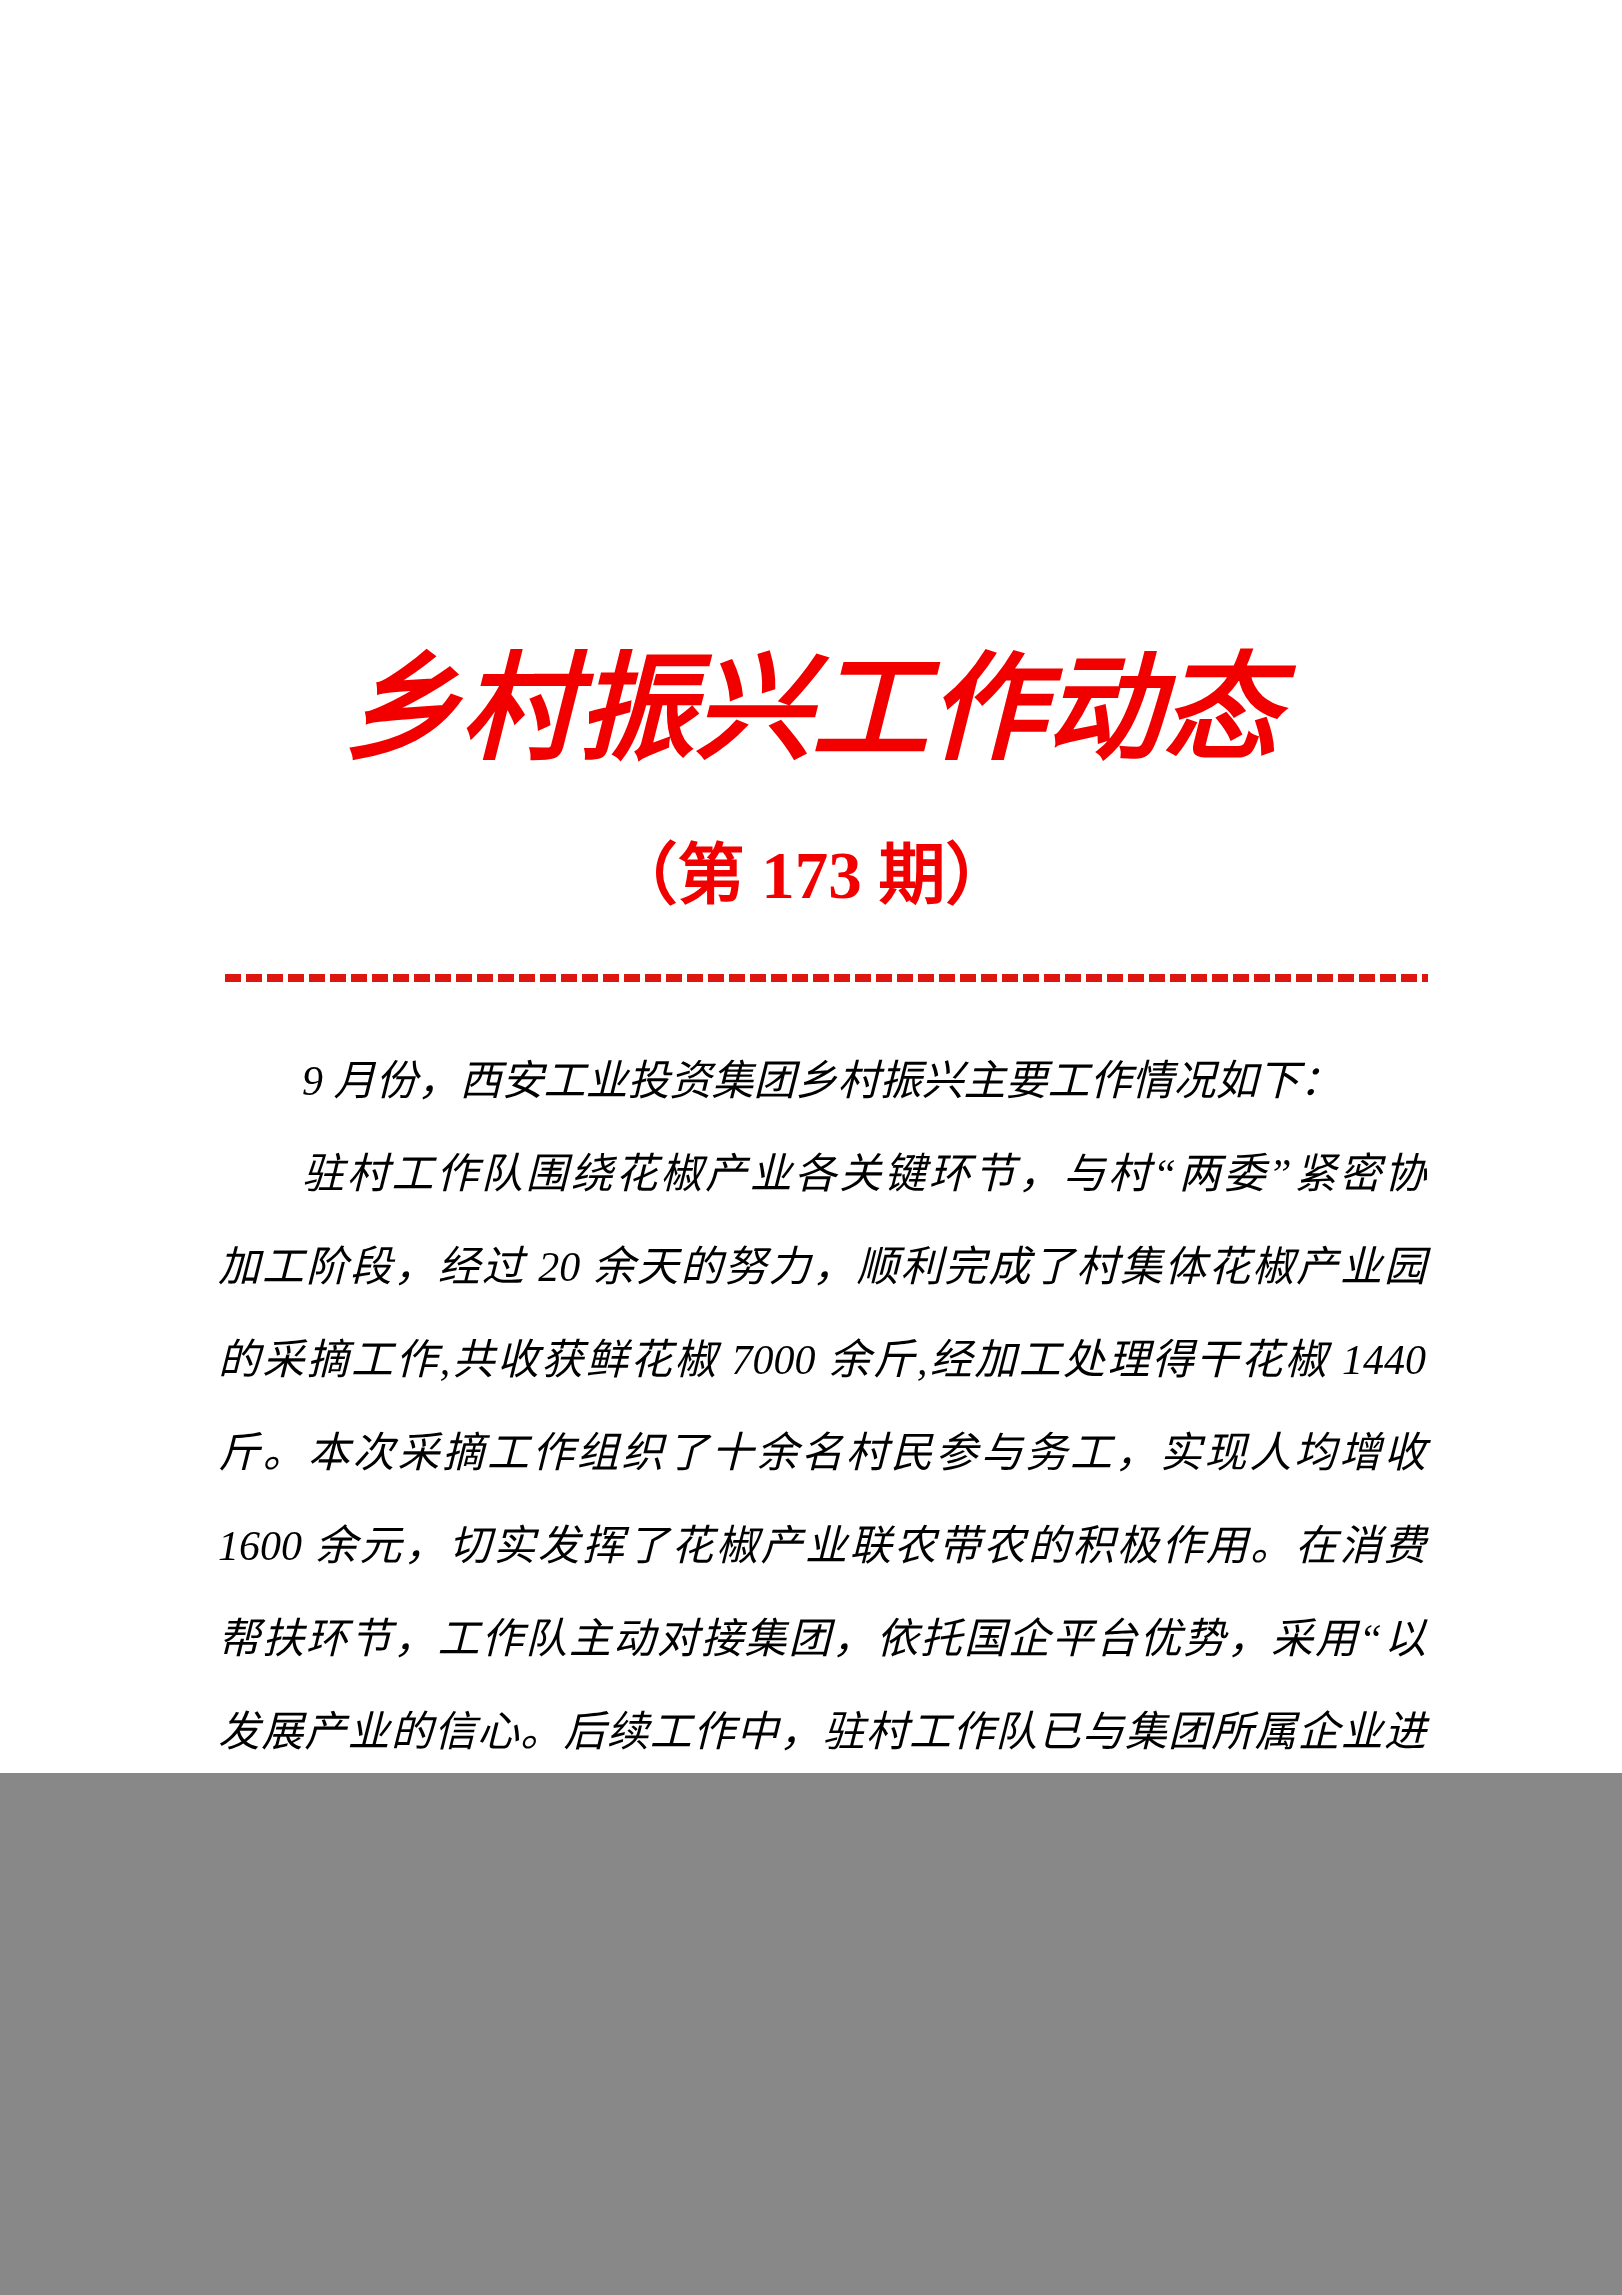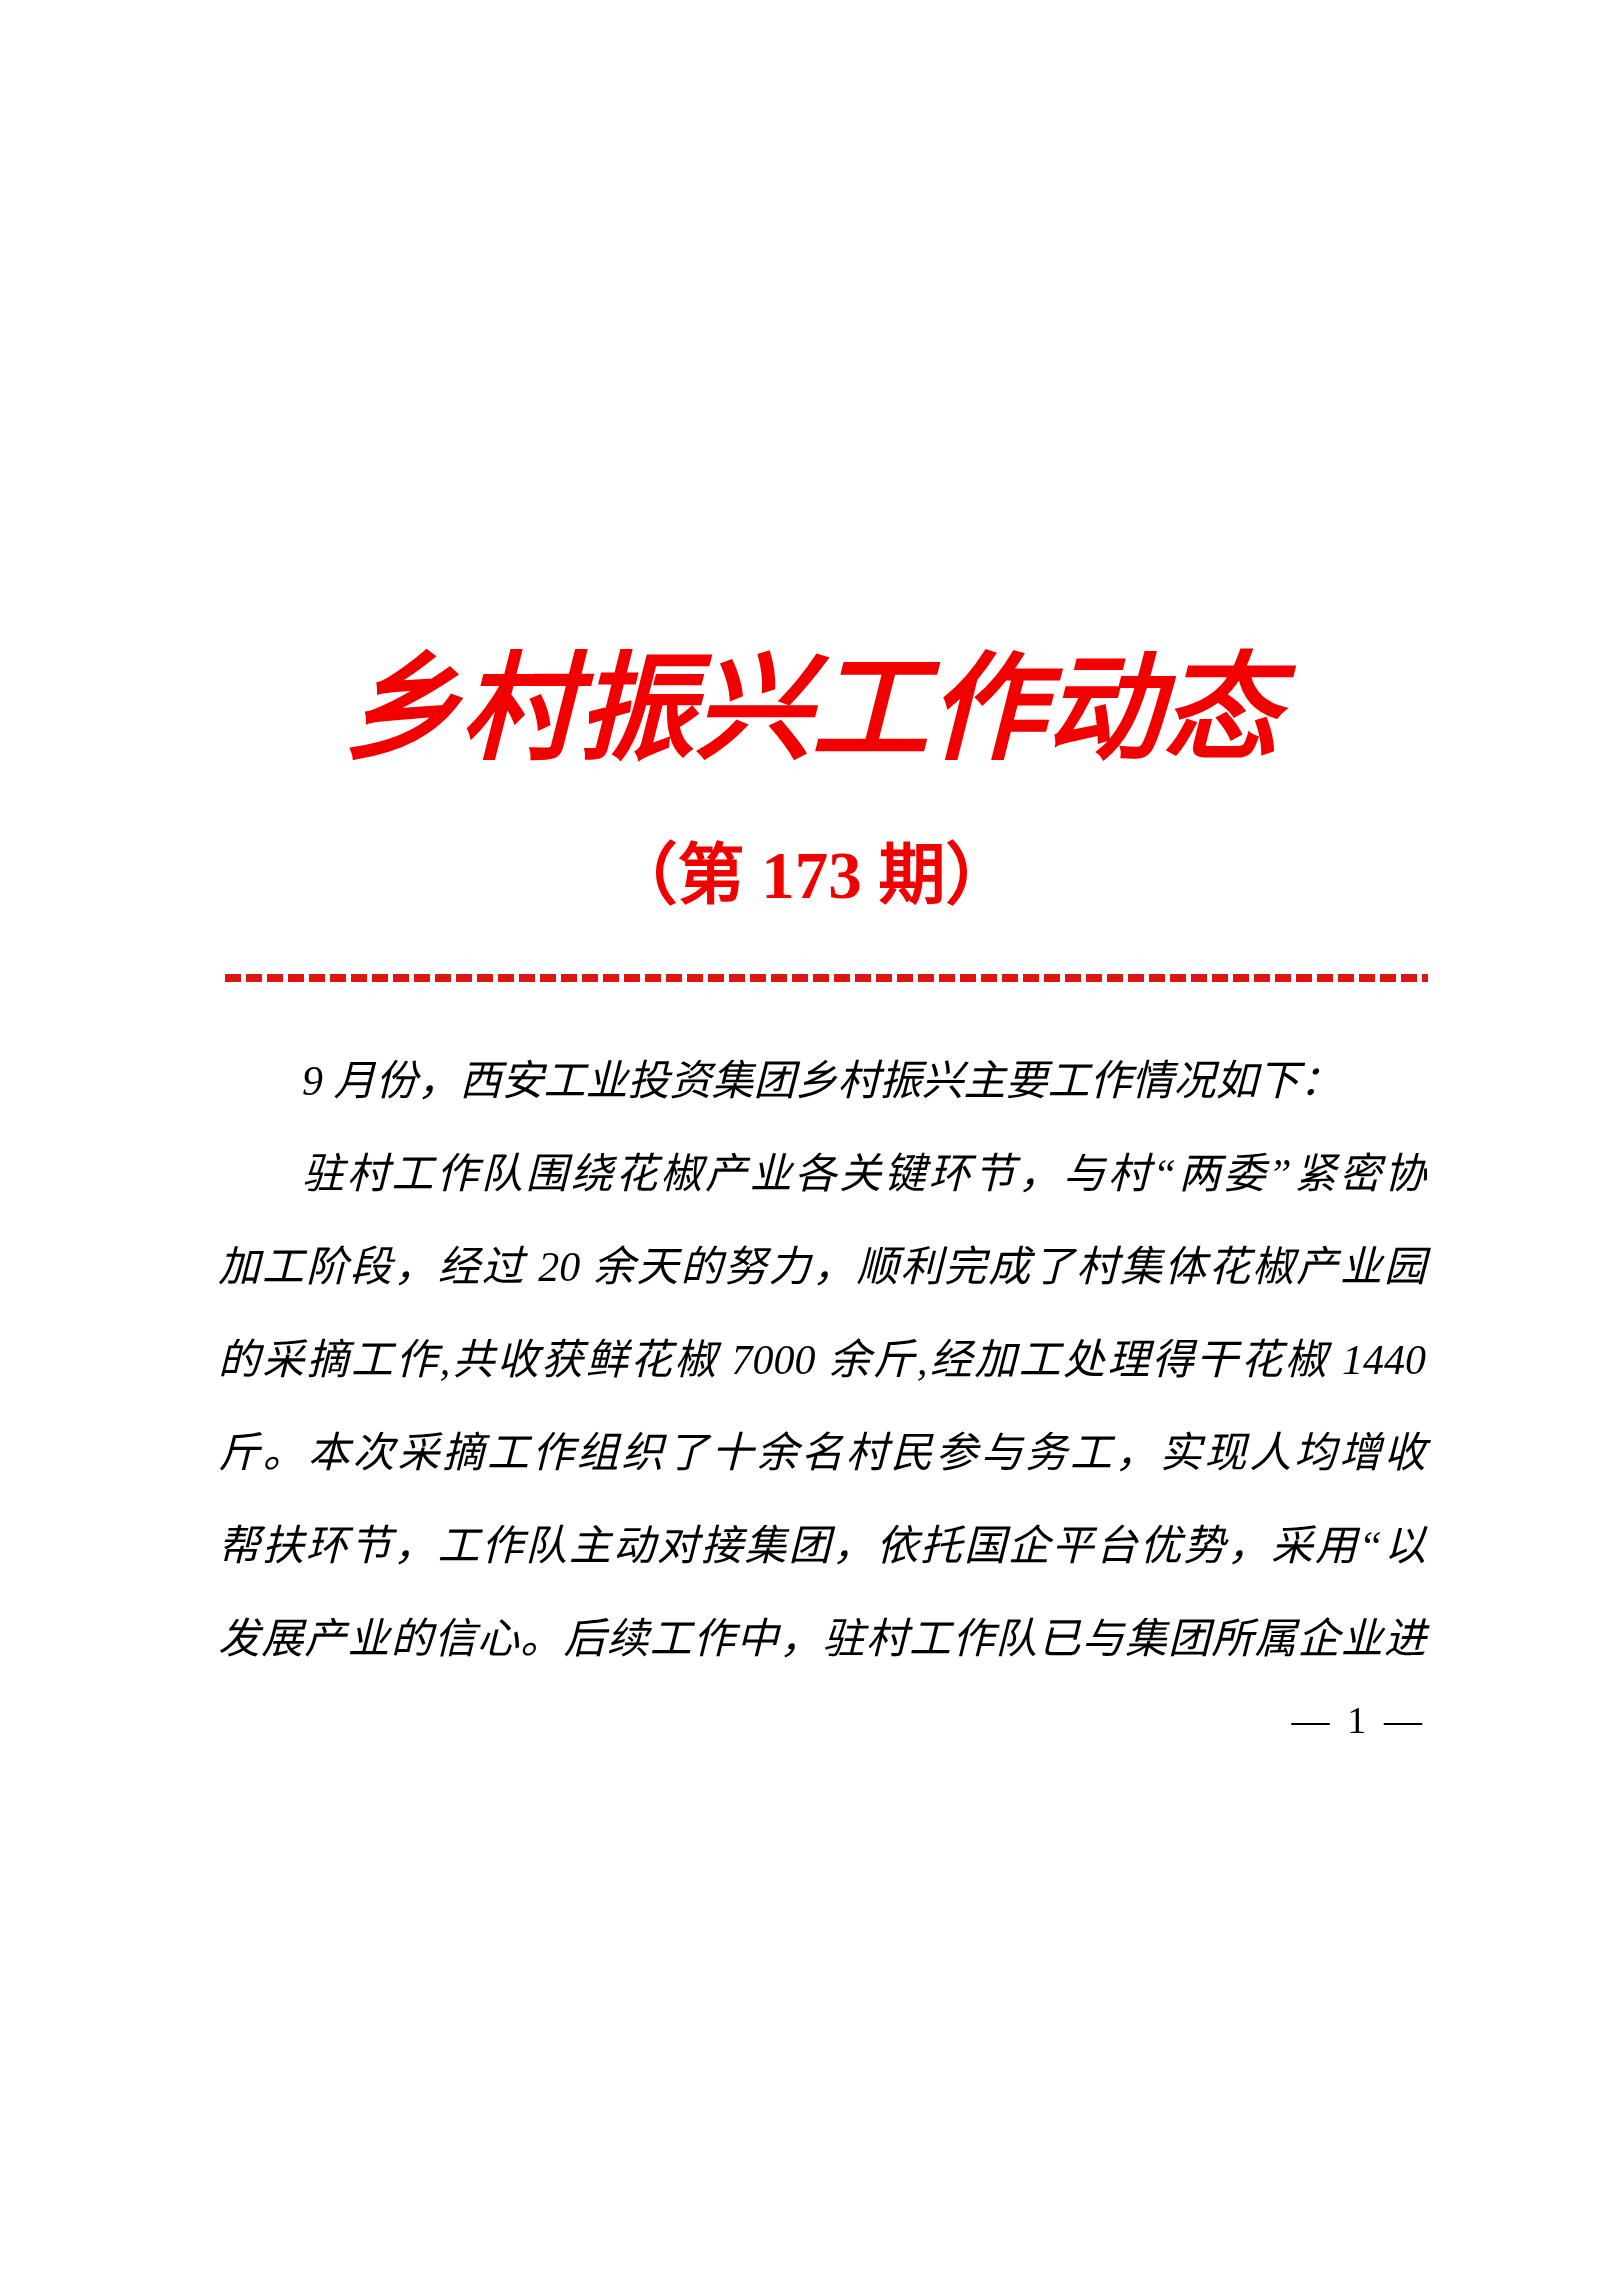--- a/index.html
+++ b/index.html
@@ -3,21 +3,21 @@
 <meta charset="utf-8">
 <style>
   html, body {
     margin: 0;
     padding: 0;
     background: #888;
   }
   .page {
     position: relative;
     width: 1623px;
-    height: 2295px;
+    height: 1773px;
     margin: 0 auto;
     background: var(--page_bg, #ffffff);
     overflow: hidden;
     font-family: "Liberation Serif", serif;
     color: var(--body_black, #000000);
   }
   .masthead {
     padding-top: 649px;
   }
   .title {
@@ -102,20 +102,21 @@
     <div class="issue">（第 173 期）</div>
     <div class="divider"></div>
   </header>
 
   <main class="body-text">
     <div class="line oblique indent">9 月份，西安工业投资集团乡村振兴主要工作情况如下：</div>
     <div class="line oblique just indent">驻村工作队围绕花椒产业各关键环节，与村“两委”紧密协</div>
     <div class="line oblique just">加工阶段，经过 20 余天的努力，顺利完成了村集体花椒产业园</div>
     <div class="line oblique just">的采摘工作,共收获鲜花椒 7000 余斤,经加工处理得干花椒 1440</div>
     <div class="line oblique just">斤。本次采摘工作组织了十余名村民参与务工，实现人均增收</div>
+    <div class="line oblique just">1600 余元，切实发挥了花椒产业联农带农的积极作用。在消费</div>
     <div class="line oblique just">帮扶环节，工作队主动对接集团，依托国企平台优势，采用“以</div>
     <div class="line oblique just">发展产业的信心。后续工作中，驻村工作队已与集团所属企业进</div>
   </main>
 
   <footer class="footer-row">
     <span class="page-number">— 1 —</span>
   </footer>
 
 </div>
 

